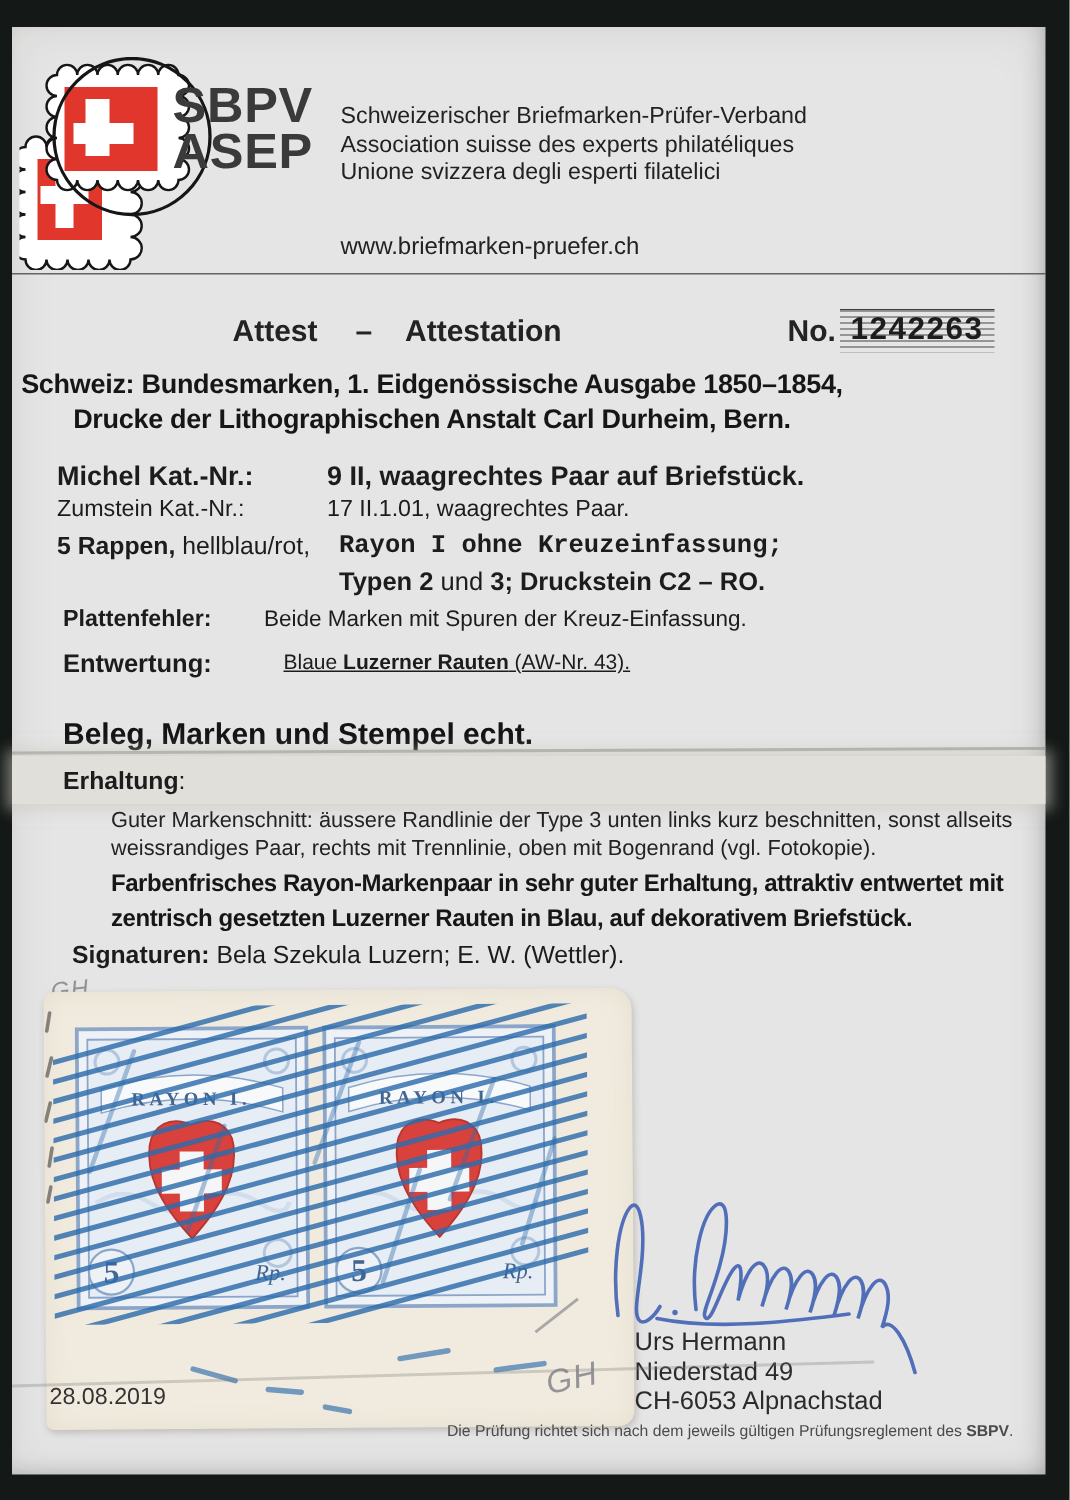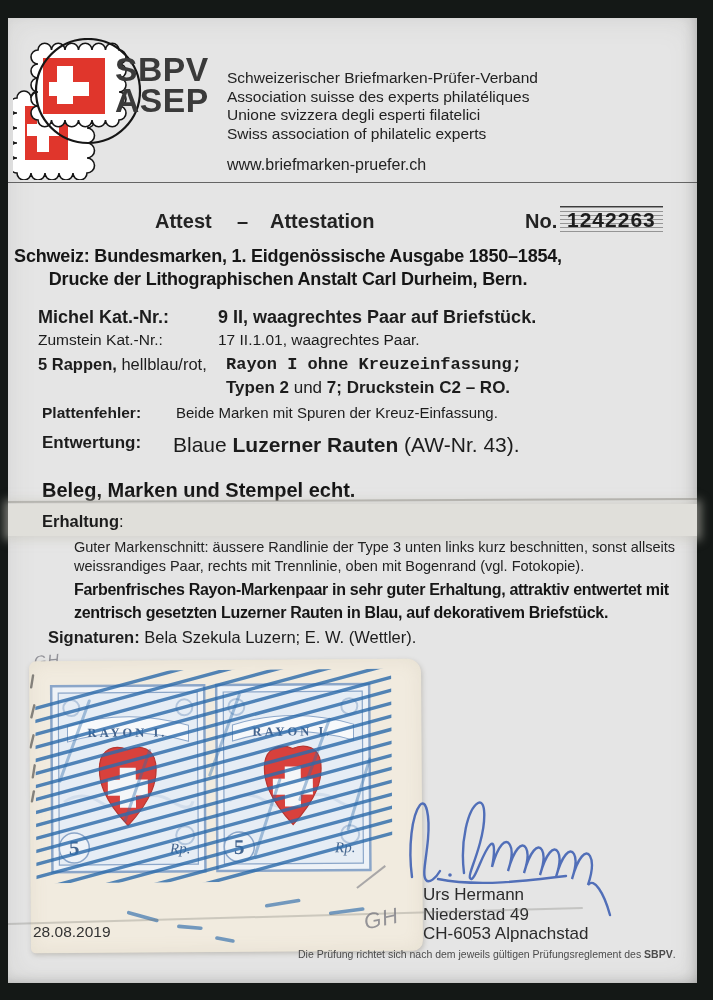--- a/index.html
+++ b/index.html
@@ -77,21 +77,20 @@
 
   <div class="abs org-abbr" style="left:107px;top:36px;">
     <div>SBPV</div>
     <div>ASEP</div>
   </div>
 
   <div class="abs org-names" style="left:219px;top:51px;">
     <div>Schweizerischer Briefmarken-Prüfer-Verband</div>
     <div>Association suisse des experts philatéliques</div>
     <div>Unione svizzera degli esperti filatelici</div>
-    <div>Swiss association of philatelic experts</div>
   </div>
 
   <div class="abs website" style="left:219px;top:138px;">www.briefmarken-pruefer.ch</div>
 
   <div class="abs header-rule"></div>
 
   <span class="abs t attest" style="left:147px;top:192px;">Attest</span>
   <span class="abs t attest" style="left:229px;top:192px;">–</span>
   <span class="abs t attest" style="left:262px;top:192px;">Attestation</span>
   <span class="abs t attest" style="left:517px;top:192px;">No.</span>
@@ -111,30 +110,30 @@
     <span class="row-label t" style="left:210px;font-size:15.5px;">17 II.1.01, waagrechtes Paar.</span>
   </div>
   <div class="abs" style="left:0;top:337px;width:689px;">
     <span class="row-label t" style="left:30px;font-size:16.5px;">
       <span class="b">5 Rappen,</span><span> hellblau/rot,</span>
     </span>
     <span class="row-label t b" style="left:218px;font-size:17px;font-family:Liberation Mono, monospace;">Rayon I ohne Kreuzeinfassung;</span>
   </div>
   <div class="abs" style="left:0;top:360px;width:689px;">
     <span class="row-label t" style="left:218px;font-size:17px;">
-      <span class="b">Typen 2</span><span> und </span><span class="b">7; Druckstein C2 – RO.</span>
+      <span class="b">Typen 2</span><span> und </span><span class="b">3; Druckstein C2 – RO.</span>
     </span>
   </div>
   <div class="abs" style="left:0;top:386px;width:689px;">
     <span class="row-label t b" style="left:34px;font-size:15.5px;">Plattenfehler:</span>
     <span class="row-label t" style="left:168px;font-size:15px;">Beide Marken mit Spuren der Kreuz-Einfassung.</span>
   </div>
   <div class="abs" style="left:0;top:415px;width:689px;">
     <span class="row-label t b" style="left:34px;font-size:17px;">Entwertung:</span>
-    <span class="row-label t" style="left:165px;font-size:21px;">
+    <span class="row-label t" style="left:181px;font-size:14px;text-decoration:underline;">
       <span>Blaue </span><span class="b">Luzerner Rauten</span><span> (AW-Nr. 43).</span>
     </span>
   </div>
 
   <div class="abs verdict" style="left:34px;top:461px;">Beleg, Marken und Stempel echt.</div>
 
   <div class="abs crease" style="left:0;top:483px;width:689px;transform:rotate(-.25deg);"></div>
   <div class="abs band"></div>
 
   <div class="abs t" style="left:34px;top:494px;font-size:16.5px;">

